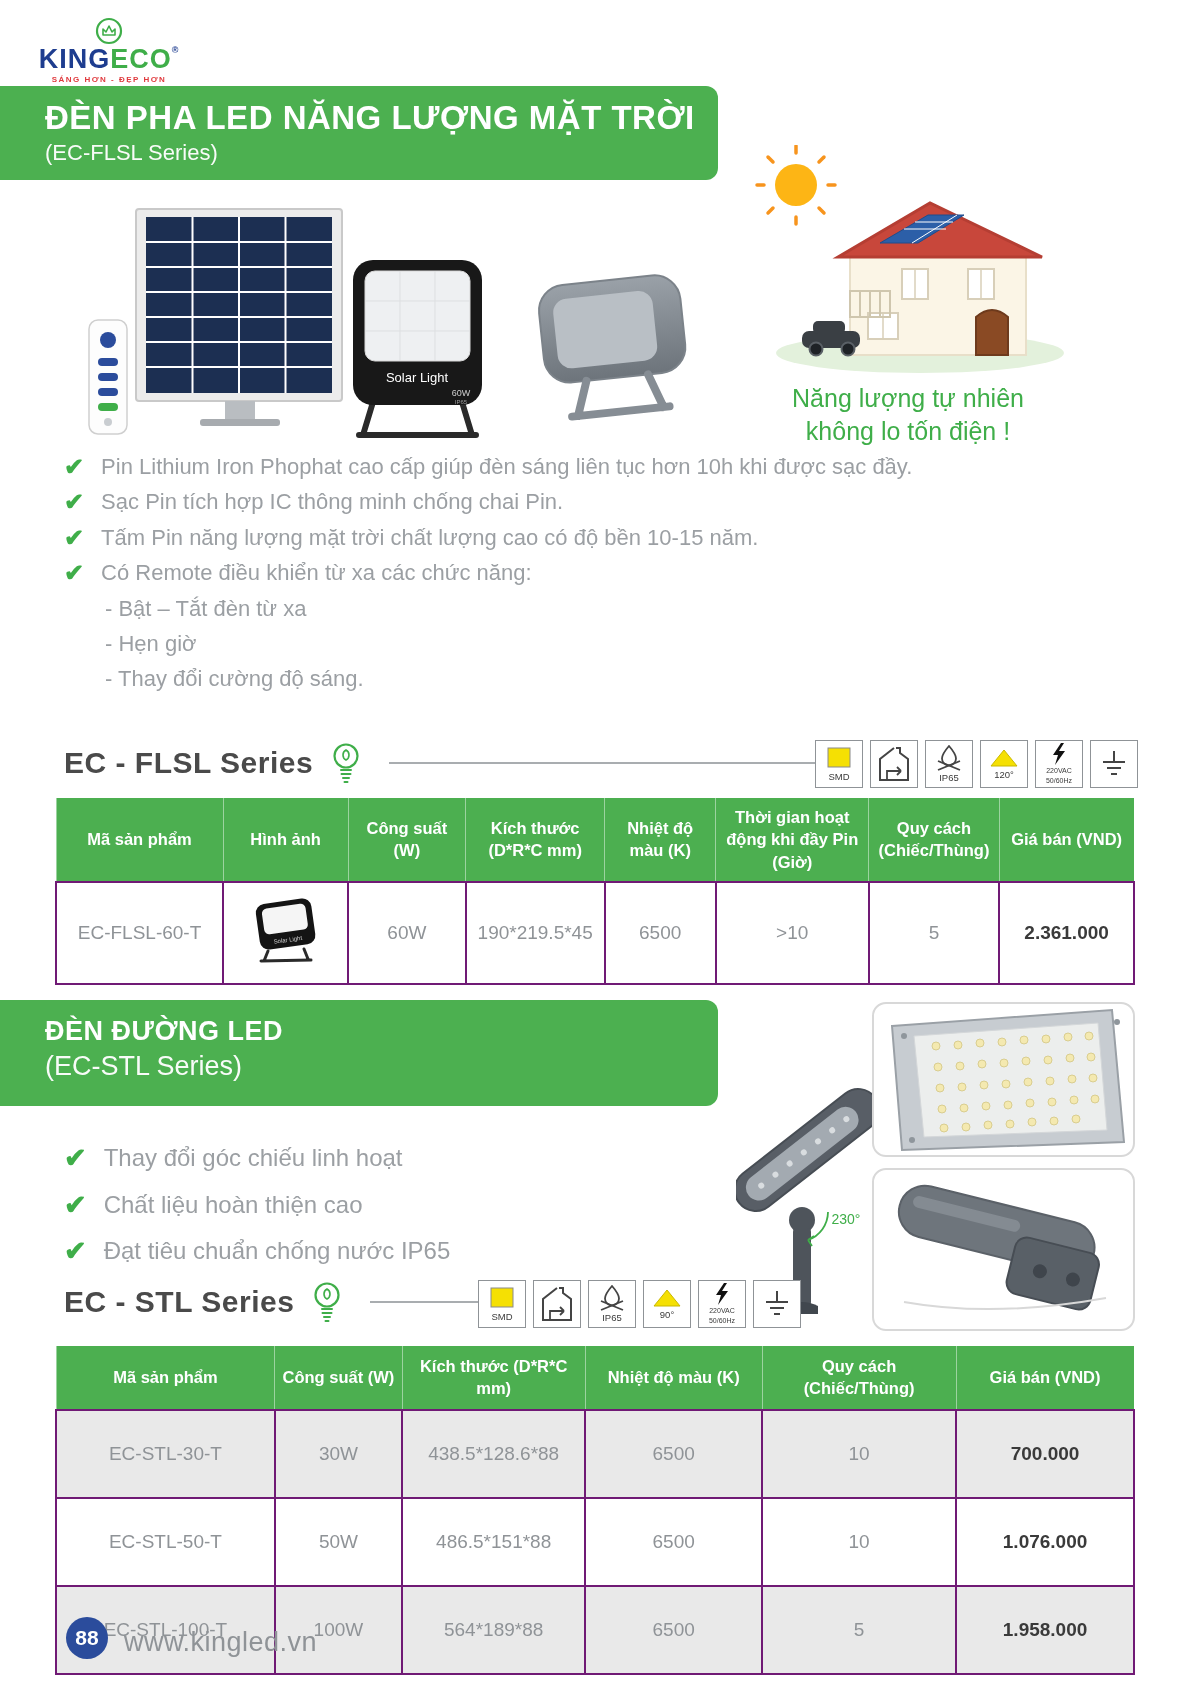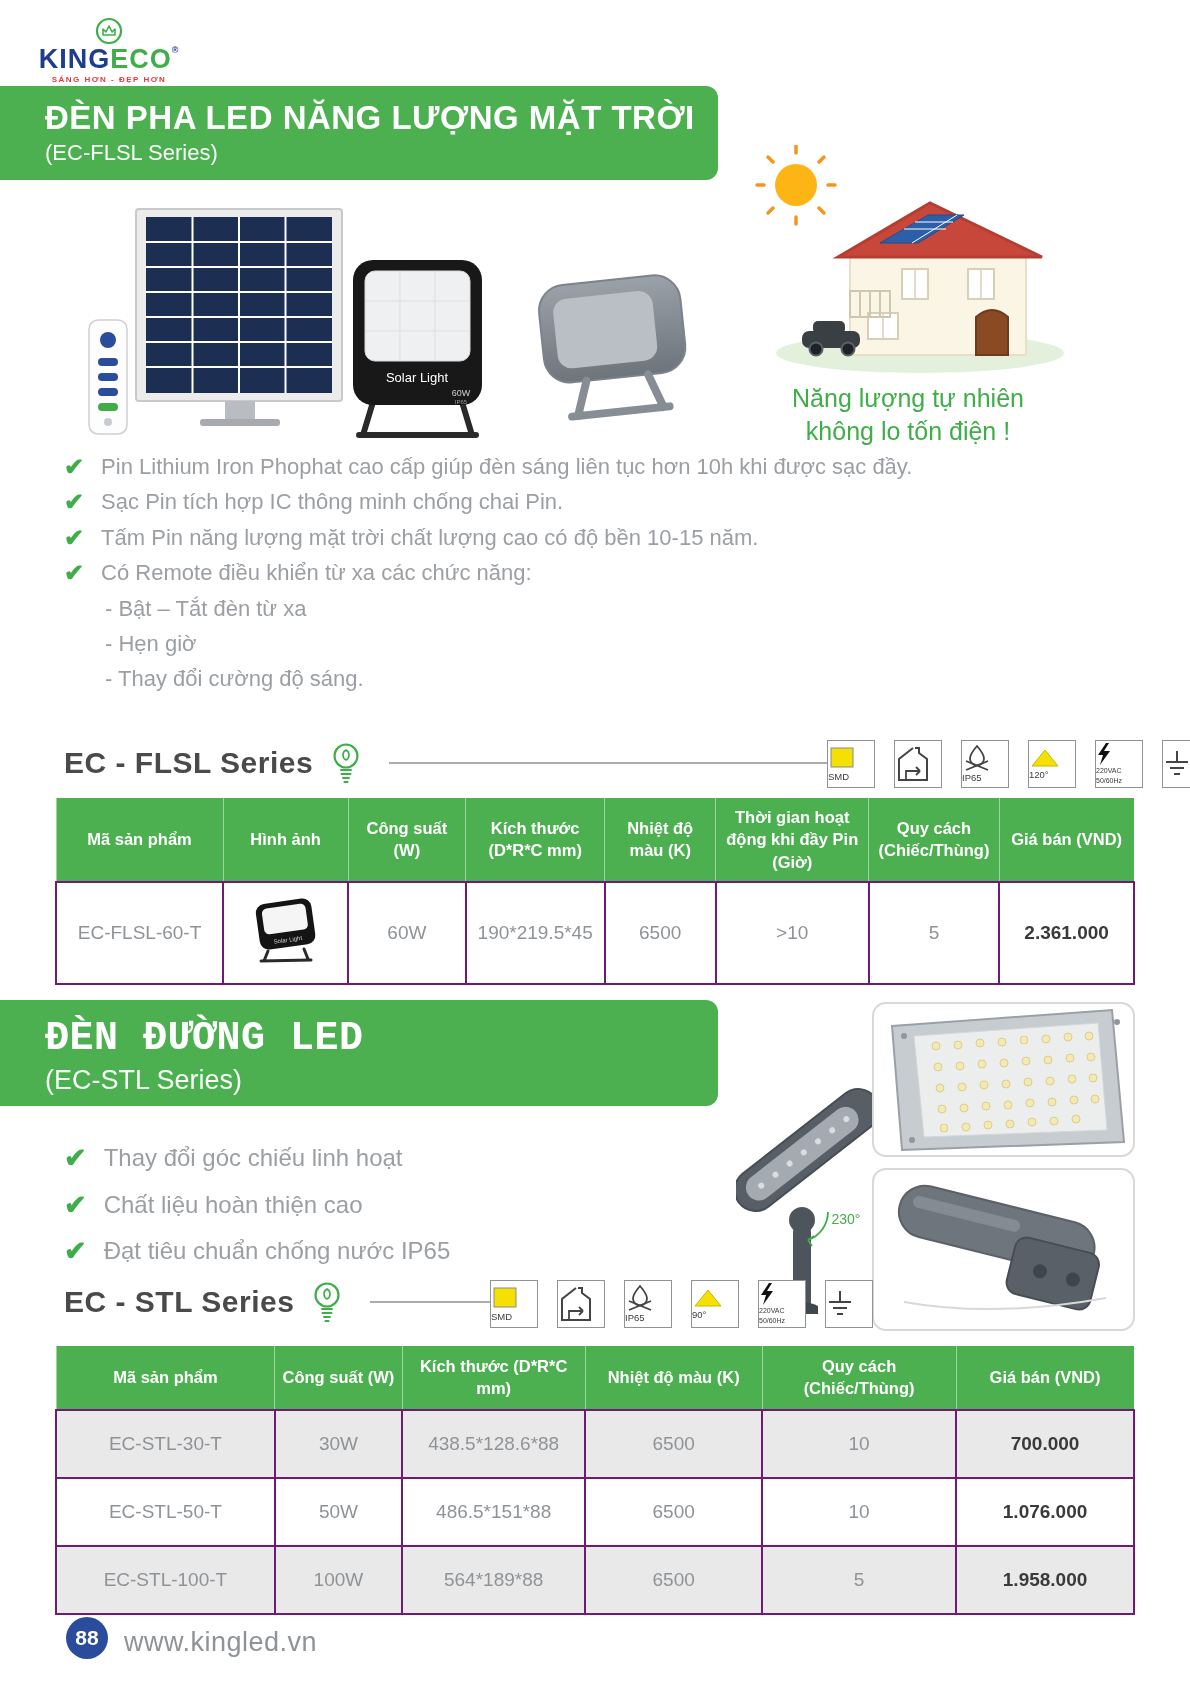--- a/index.html
+++ b/index.html
@@ -14,21 +14,21 @@
   .logo-eco { color:#3FAE49; }
   .logo-reg { font-size:9px; color:#1E3D8F; vertical-align:top; }
   .logo-tagline { font-size:8px; color:#E03A3E; font-weight:bold; letter-spacing:1.5px; margin-top:2px; }
 
   
   .banner { position:absolute; left:0; background:#4CB050; color:#fff; border-radius:0 12px 12px 0; padding-left:45px; }
   .banner1 { top:86px; width:718px; height:94px; padding-top:13px; }
   .banner2 { top:1000px; width:718px; height:106px; padding-top:16px; }
   .banner-title { font-weight:bold; letter-spacing:.5px; }
   .banner1 .banner-title { font-size:33px; }
-  .banner2 .banner-title { font-size:40px;font-family:Liberation Mono, monospace; }
+  .banner2 .banner-title { font-size:27px; }
   .banner-sub { font-weight:normal; opacity:.96; }
   .banner1 .banner-sub { font-size:22px; margin-top:3px; }
   .banner2 .banner-sub { font-size:27px; margin-top:4px; }
 
   
   .features { position:absolute; }
   .features1 { left:64px; top:454px; width:940px; }
   .features2 { left:64px; top:1144px; width:700px; }
   .feat { display:flex; align-items:flex-start; color:#9B9FA3; margin-bottom:9px; }
   .features1 .feat { font-size:22px; }
@@ -45,32 +45,32 @@
   .series-title { font-size:30px; font-weight:bold; color:#4A4A4A; letter-spacing:.5px; }
   .bulb { margin:0 16px 0 18px; }
   .series-line { height:2px; background:#A9ADB0; align-self:center; }
   .line1 { width:452px; margin-left:12px; }
   .line2 { width:128px; margin-left:12px; }
 
   
   .spec-strip { position:absolute; display:flex; gap:7px; }
   .spec-strip1 { left:815px; top:740px; }
   .spec-strip2 { left:478px; top:1280px; }
-  .spec { width:48px; height:48px; border:1.5px solid #8F9397; background:#fff; display:flex; flex-direction:column; align-items:flex-start; justify-content:center; gap:2px;margin-left:12px; }
+  .spec { width:48px; height:48px; border:1.5px solid #8F9397; background:#fff; display:flex; flex-direction:column; align-items:center; justify-content:center; gap:2px; }
   .spec-label { font-size:9.5px; color:#3A3A3A; line-height:1; }
   .spec-label-sm { font-size:7px; color:#3A3A3A; line-height:1.15; text-align:center; }
 
   
   .tbl { position:absolute; left:55px; width:1080px; table-layout:fixed; border-collapse:collapse; text-align:center; }
   .tbl1 { top:797px; }
   .tbl2 { top:1345px; }
   .tbl th { background:#4CAF50; color:#fff; font-weight:bold; font-size:16.5px; line-height:1.35; padding:8px 6px; border:1px solid rgba(255,255,255,.45); height:64px; }
   .tbl td { border:2px solid #701a75; color:#8F9397; font-size:19px; padding:4px; }
   .tbl1 td { height:102px; }
-  .tbl2 td { height:68px; }
+  .tbl2 td { height:88px; }
   .tbl .price { font-weight:bold; color:#3A3A3A; }
   .tbl2 tr.alt td { background:#E9E9E9; }
 
   
   .illu-caption { position:absolute; left:752px; top:382px; width:312px; text-align:center; color:#3FAE49; font-weight:normal; font-size:25px; line-height:1.32; }
 
   
   .tile { position:absolute; border:2px solid #D8D8D8; border-radius:14px; background:#fff; overflow:hidden; }
   .tile1 { left:872px; top:1002px; width:263px; height:155px; }
   .tile2 { left:872px; top:1168px; width:263px; height:163px; }

